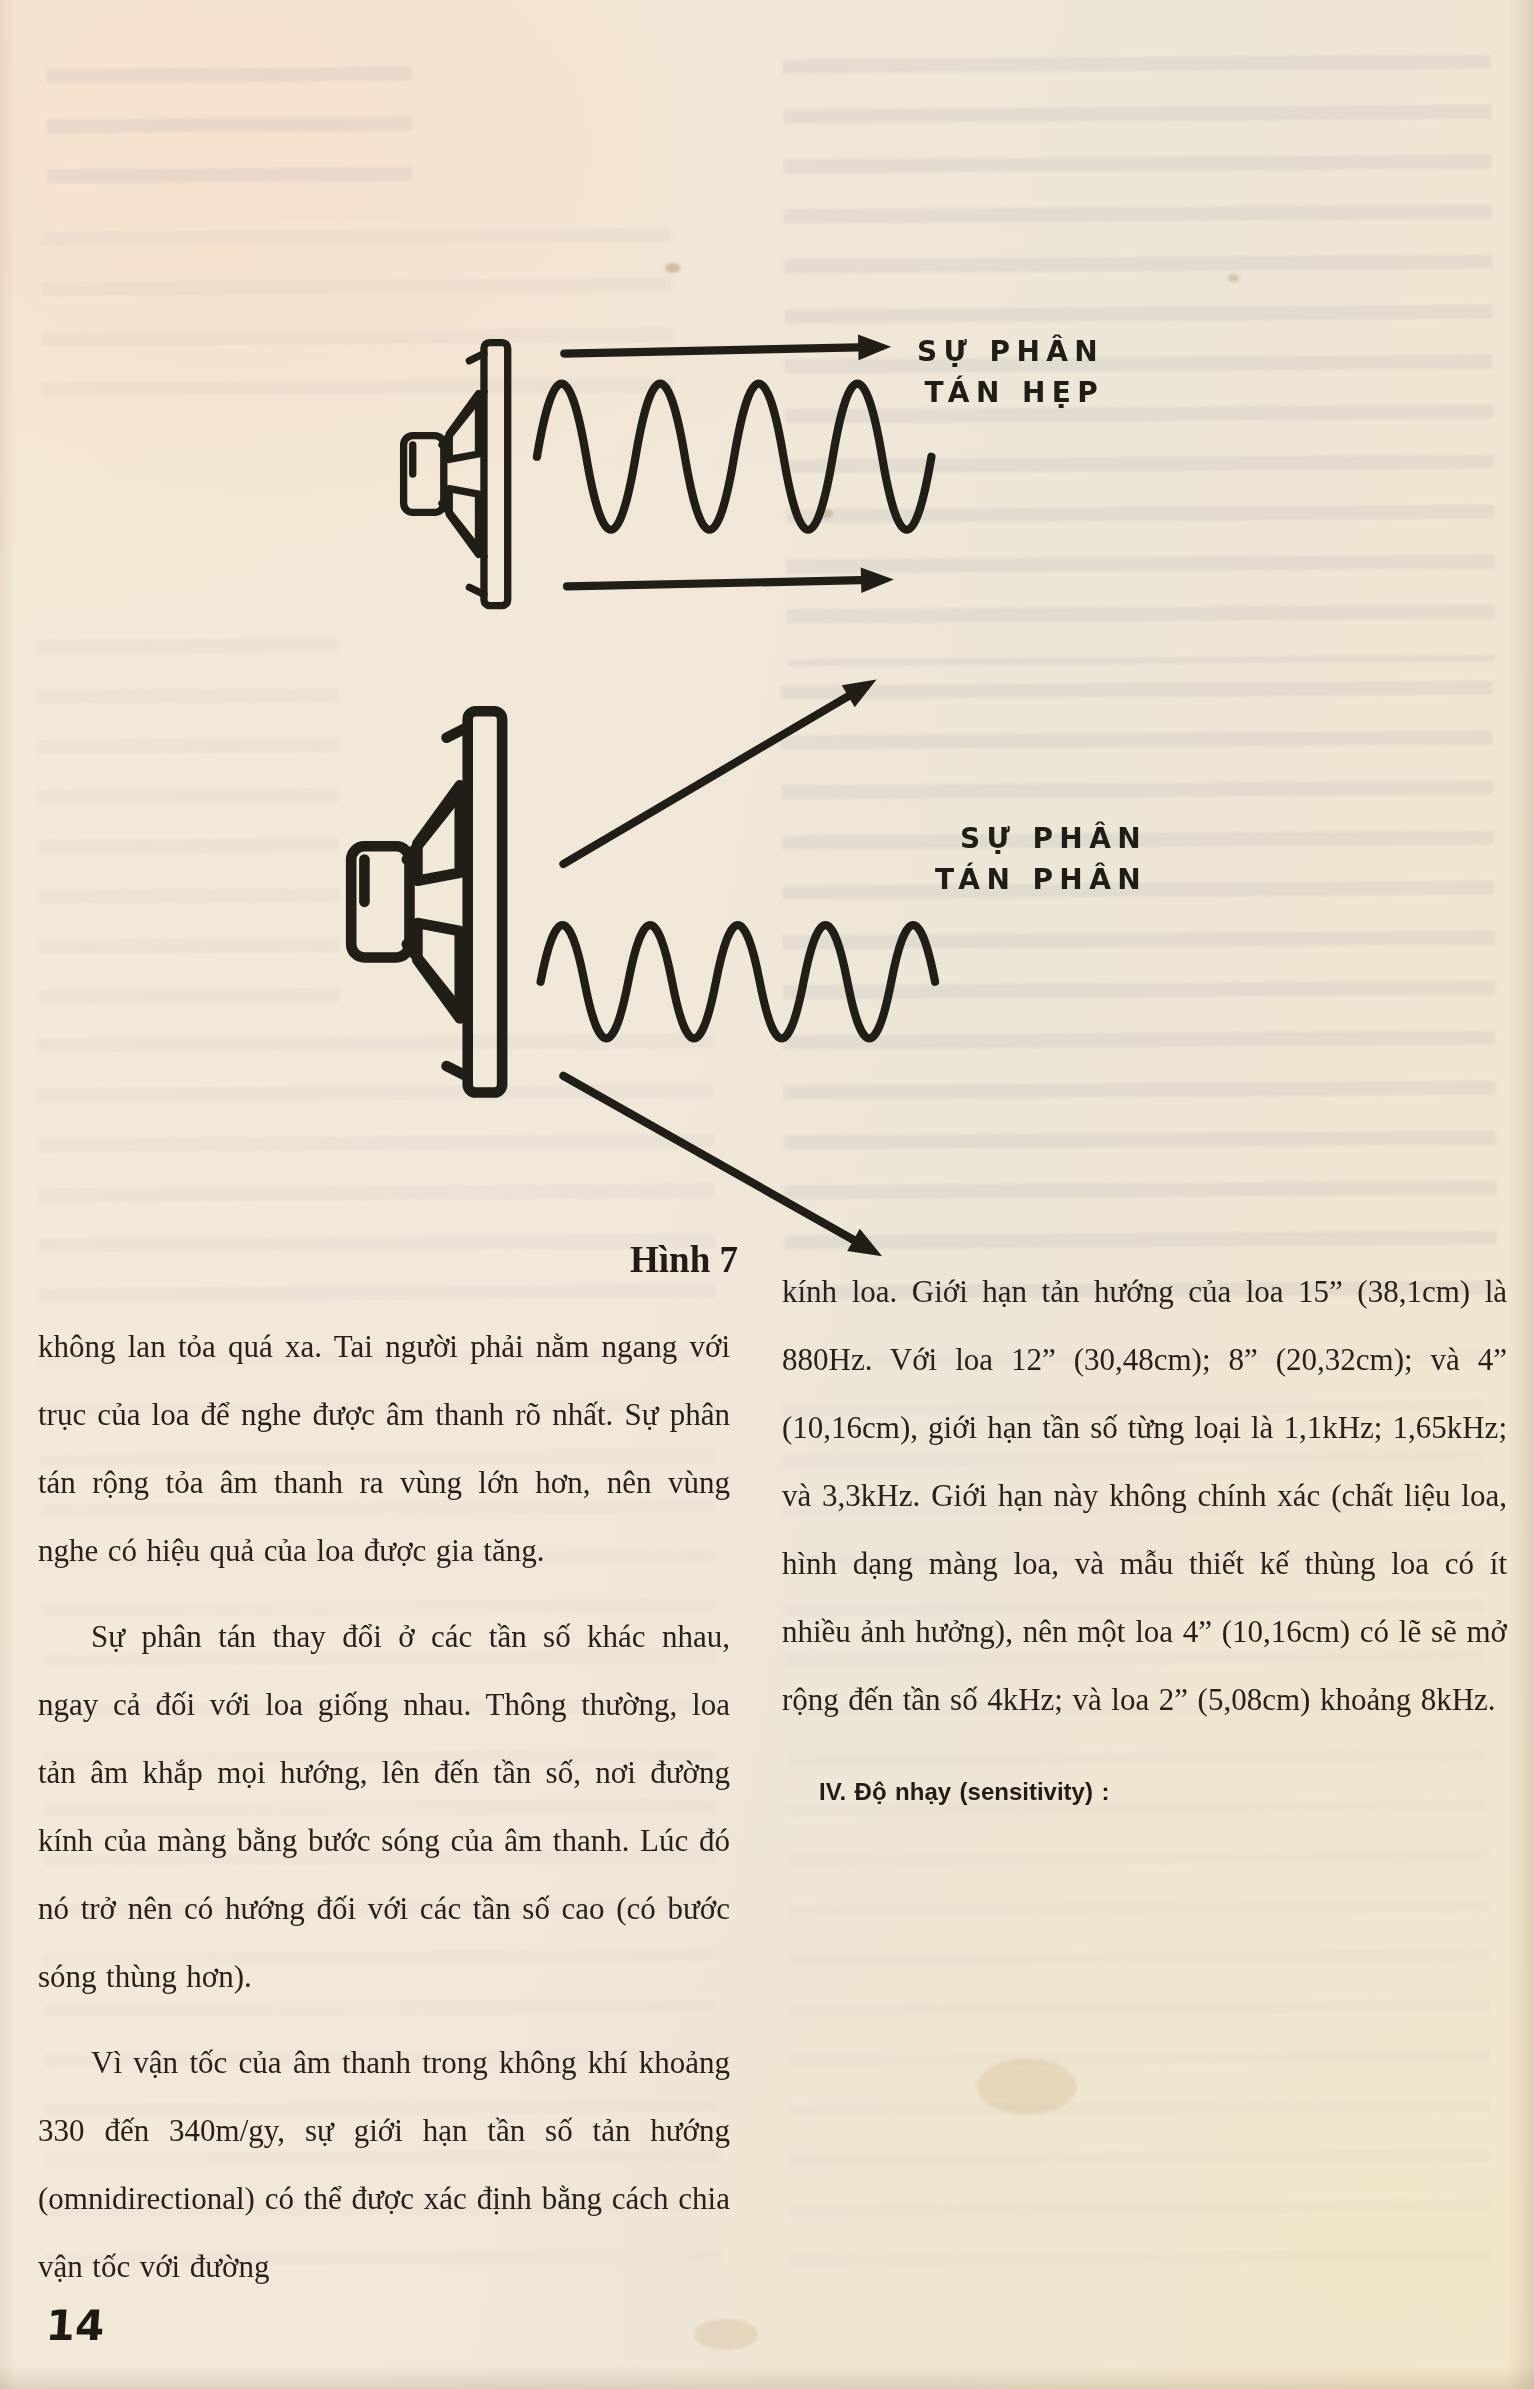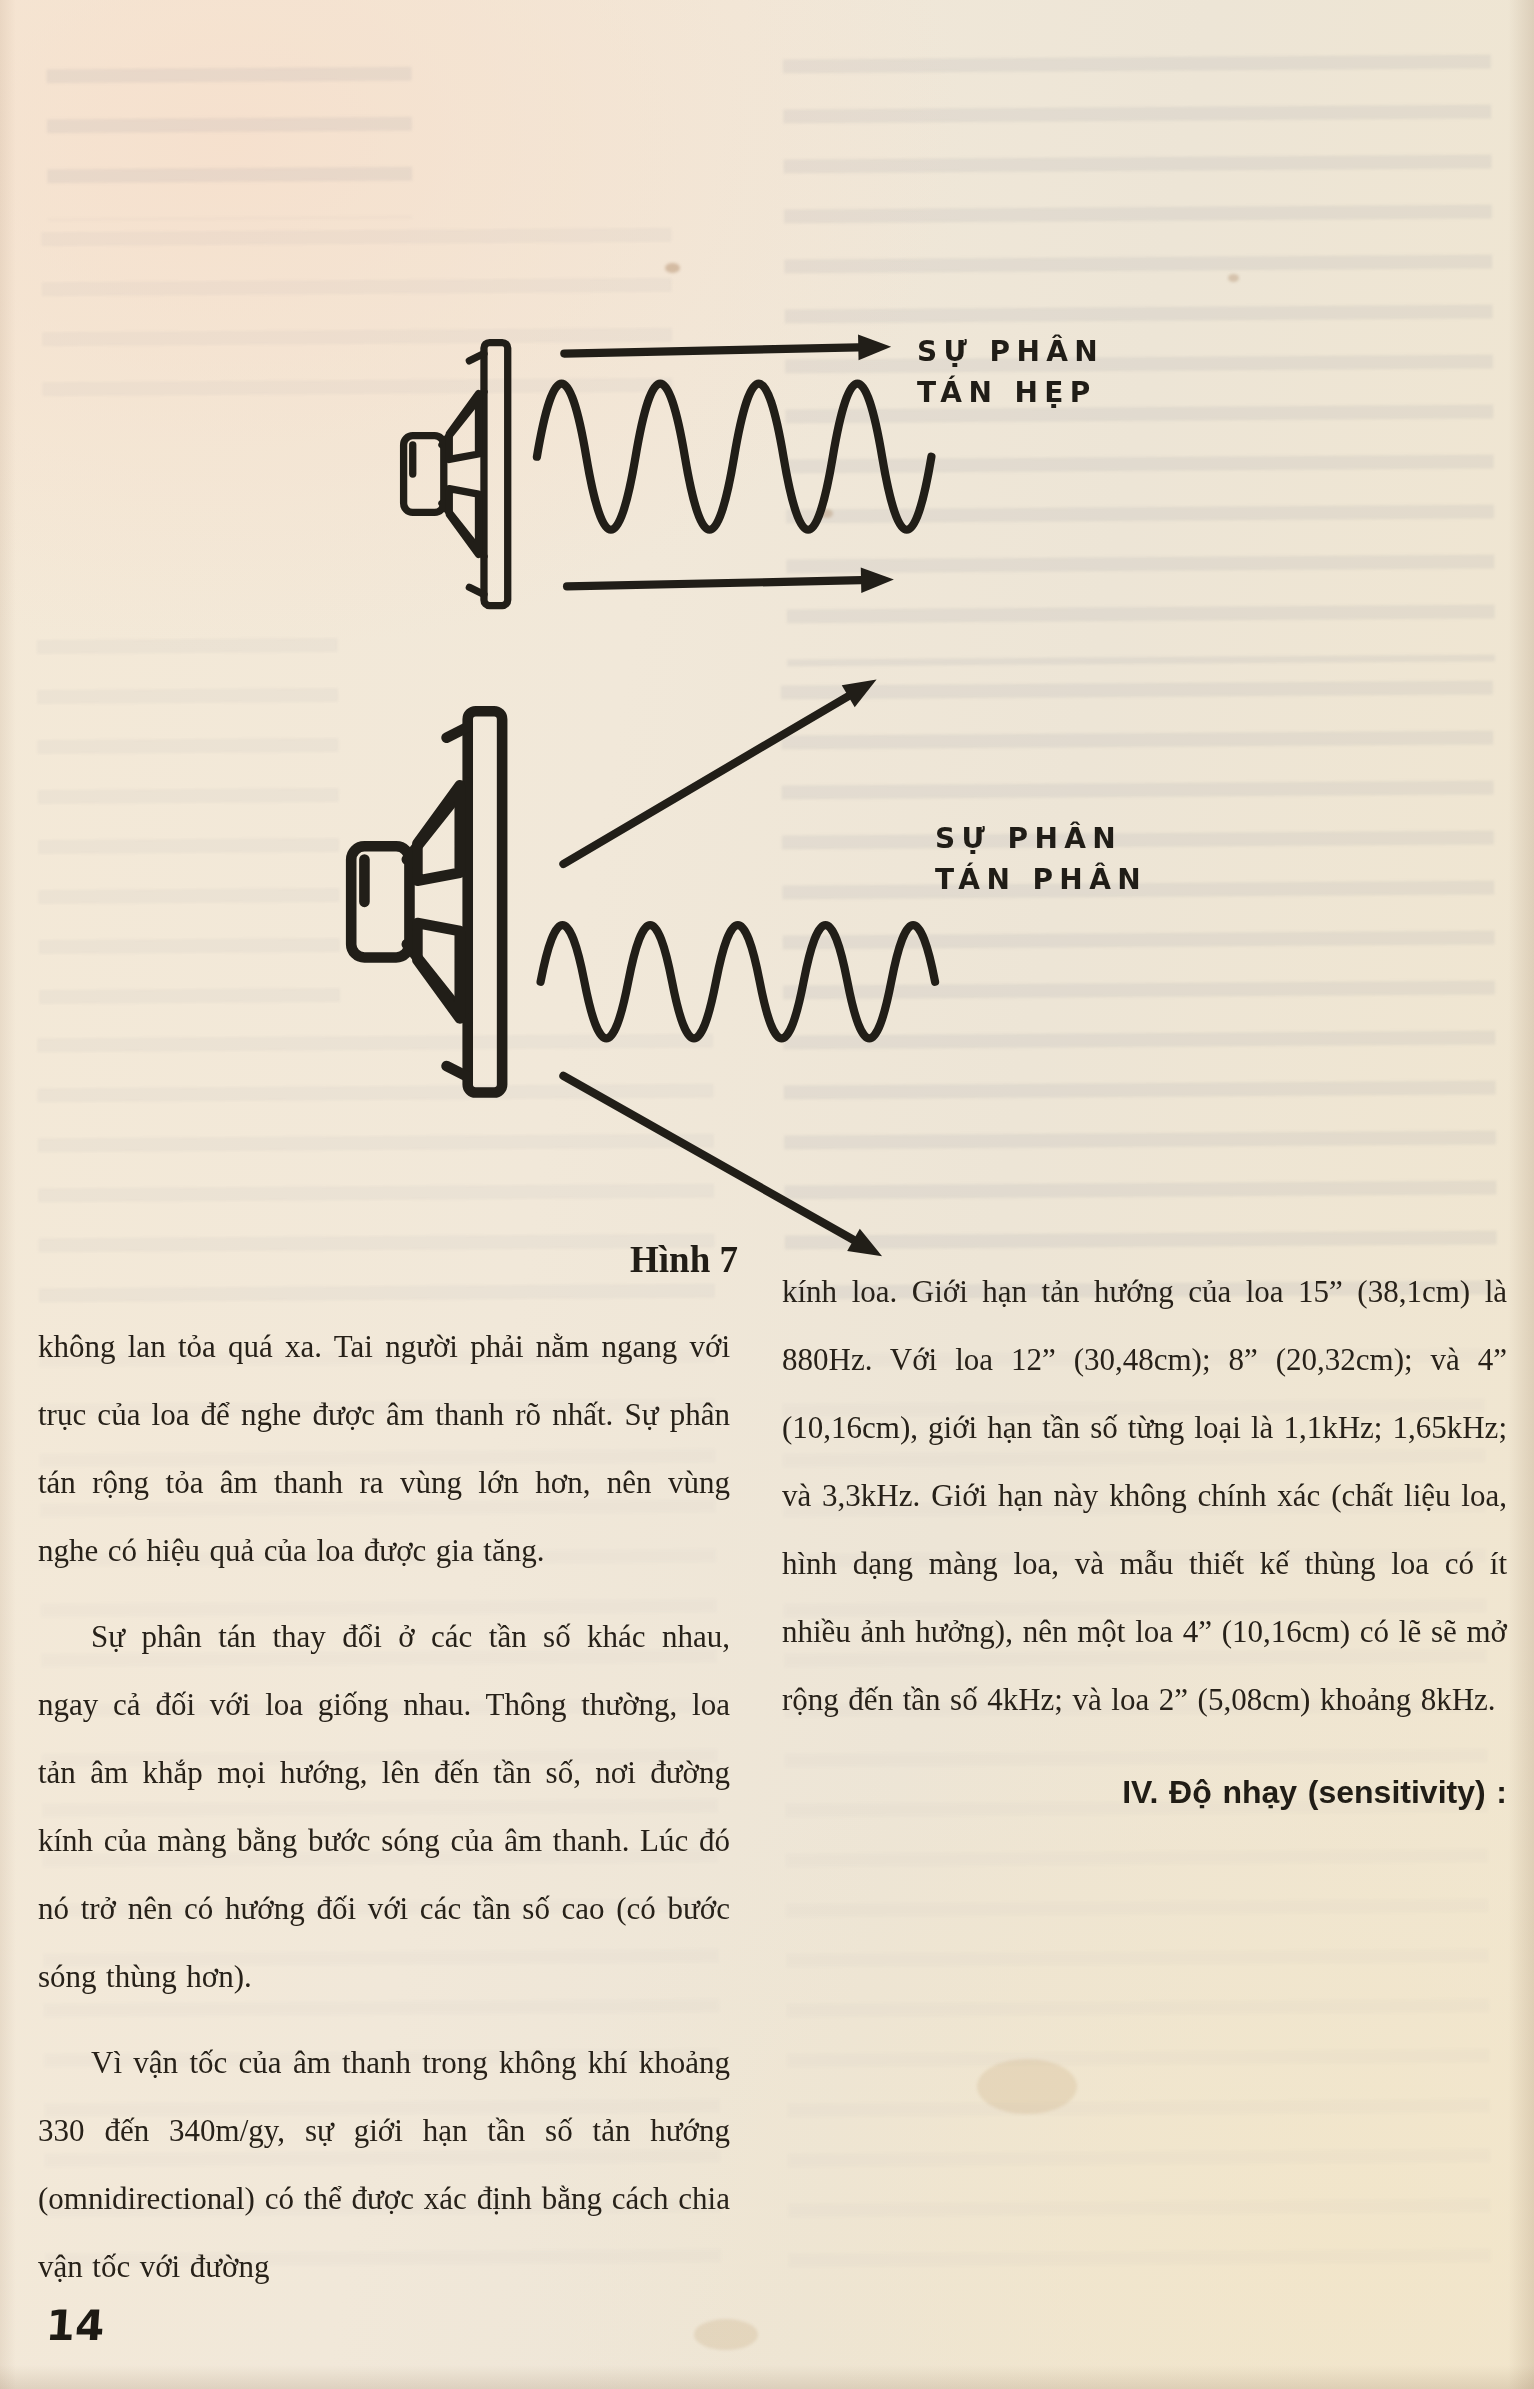--- a/index.html
+++ b/index.html
@@ -25,34 +25,34 @@
       rgba(104,112,132,0.17) 0 13.7px, rgba(104,112,132,0) 13.7px 50px); }
   .bleed.faint { opacity:.55; }
   .bleed.vfaint { opacity:.32; }
 
   .stain { position:absolute; border-radius:50%; filter:blur(1.8px); }
 
   .fig-svg { position:absolute; left:0; top:0; pointer-events:none; }
 
   .fig-label { position:absolute; font-family:"DejaVu Sans","Liberation Sans",sans-serif;
     font-weight:bold; font-size:28px; line-height:41px; letter-spacing:6.4px; color:#201d17;
-    white-space:nowrap; }
+    white-space:nowrap;text-align:right; }
 
   .fig-caption { position:absolute; left:630px; top:1238px; width:237px; text-align:left;
     font-weight:bold; font-size:37px; color:#211d16; font-family:"Liberation Serif",serif; }
 
   .col { position:absolute; font-size:31px; line-height:68px; color:#272119;
     text-align:justify; word-spacing:1.8px; }
   .col-left  { left:38px;  top:1313px; width:692px; }
   .col-right { left:782px; top:1258px; width:725px; }
   .col p { margin:0 0 18px 0; }
   .ind { text-indent:53px; }
 
   .sec-heading { font-family:"Liberation Sans","DejaVu Sans",sans-serif; font-weight:bold;
-    font-size:32px; color:#211d16; margin:24px 0 14.6px 0 !important; text-align:right;
+    font-size:24px; color:#211d16; margin:24px 0 14.6px 0 !important; text-align:left;
     text-indent:37px; }
 
   .page-number { position:absolute; left:46px; top:2301px;
     font-family:"DejaVu Sans","Liberation Sans",sans-serif; font-weight:bold;
     font-size:42px; color:#1d1a14; transform:skewX(-4deg); }
 </style>
 </head>
 <body>
 
 <div class="page">

